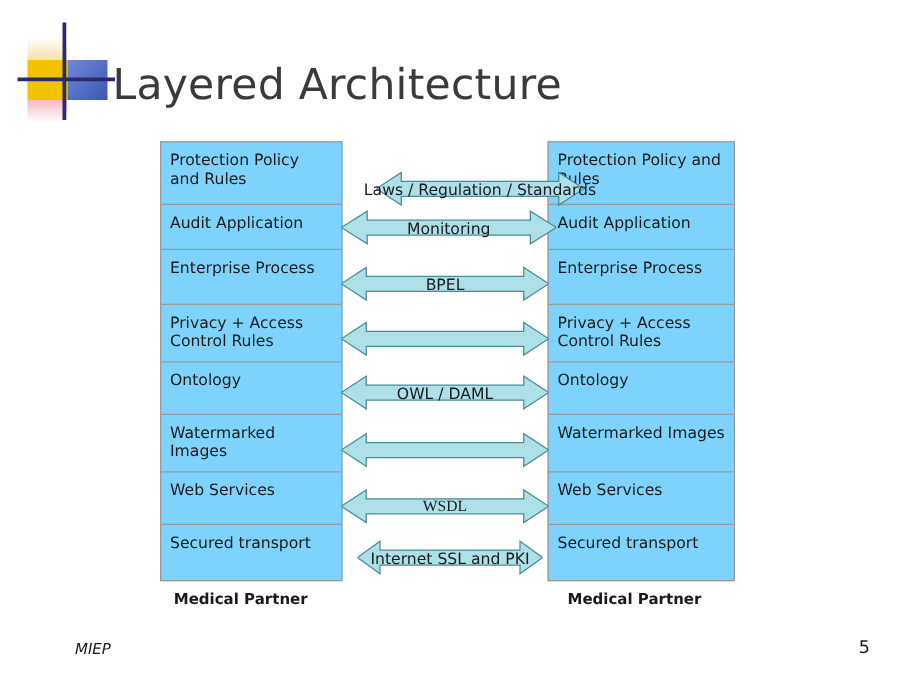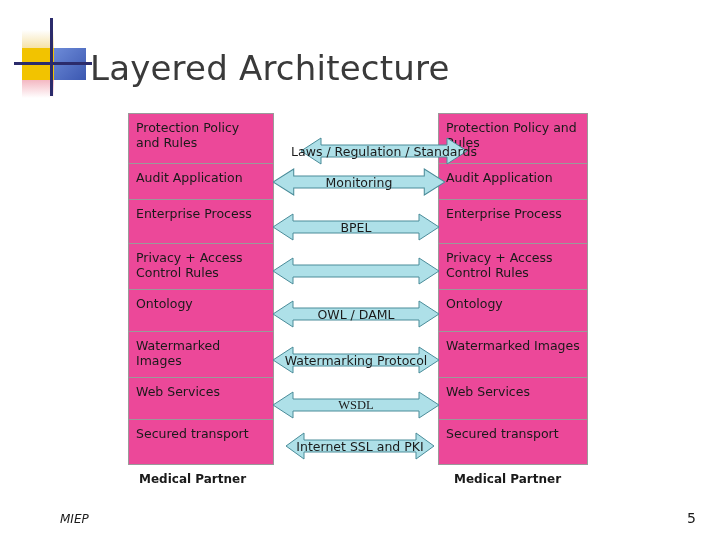--- a/index.html
+++ b/index.html
@@ -80,21 +80,21 @@
     font-size: 34px;
     color: #3a3a3a;
     font-weight: normal;
     letter-spacing: 0.2px;
   }
 
   
   .col {
     position: absolute;
     border: 1px solid #9a9a9a;
-    background: #ec4899;
+    background: #7dd3fc;
     box-sizing: border-box;
   }
   .col-left {
     left: 128px;
     top: 113px;
     width: 146px;
   }
   .col-right {
     left: 438px;
     top: 113px;
@@ -229,21 +229,20 @@
   <svg class="shape" viewBox="0 0 166 30" preserveAspectRatio="none">
     <polygon points="0,15 20,2 20,9 146,9 146,2 166,15 146,28 146,21 20,21 20,28" fill="#aee0e8" stroke="#4a8c99" stroke-width="1"></polygon>
   </svg>
   <span class="lbl">OWL / DAML</span>
 </div>
 
 <div class="arrow" style="left:273px; top:345px; width:166px;">
   <svg class="shape" viewBox="0 0 166 30" preserveAspectRatio="none">
     <polygon points="0,15 20,2 20,9 146,9 146,2 166,15 146,28 146,21 20,21 20,28" fill="#aee0e8" stroke="#4a8c99" stroke-width="1"></polygon>
   </svg>
-  <span class="lbl">Watermarking Protocol</span>
 </div>
 
 <div class="arrow" style="left:273px; top:390px; width:166px;font-family:Liberation Serif, serif;">
   <svg class="shape" viewBox="0 0 166 30" preserveAspectRatio="none">
     <polygon points="0,15 20,2 20,9 146,9 146,2 166,15 146,28 146,21 20,21 20,28" fill="#aee0e8" stroke="#4a8c99" stroke-width="1"></polygon>
   </svg>
   <span class="lbl">WSDL</span>
 </div>
 
 <div class="arrow" style="left:286px; top:431px; width:148px;">

